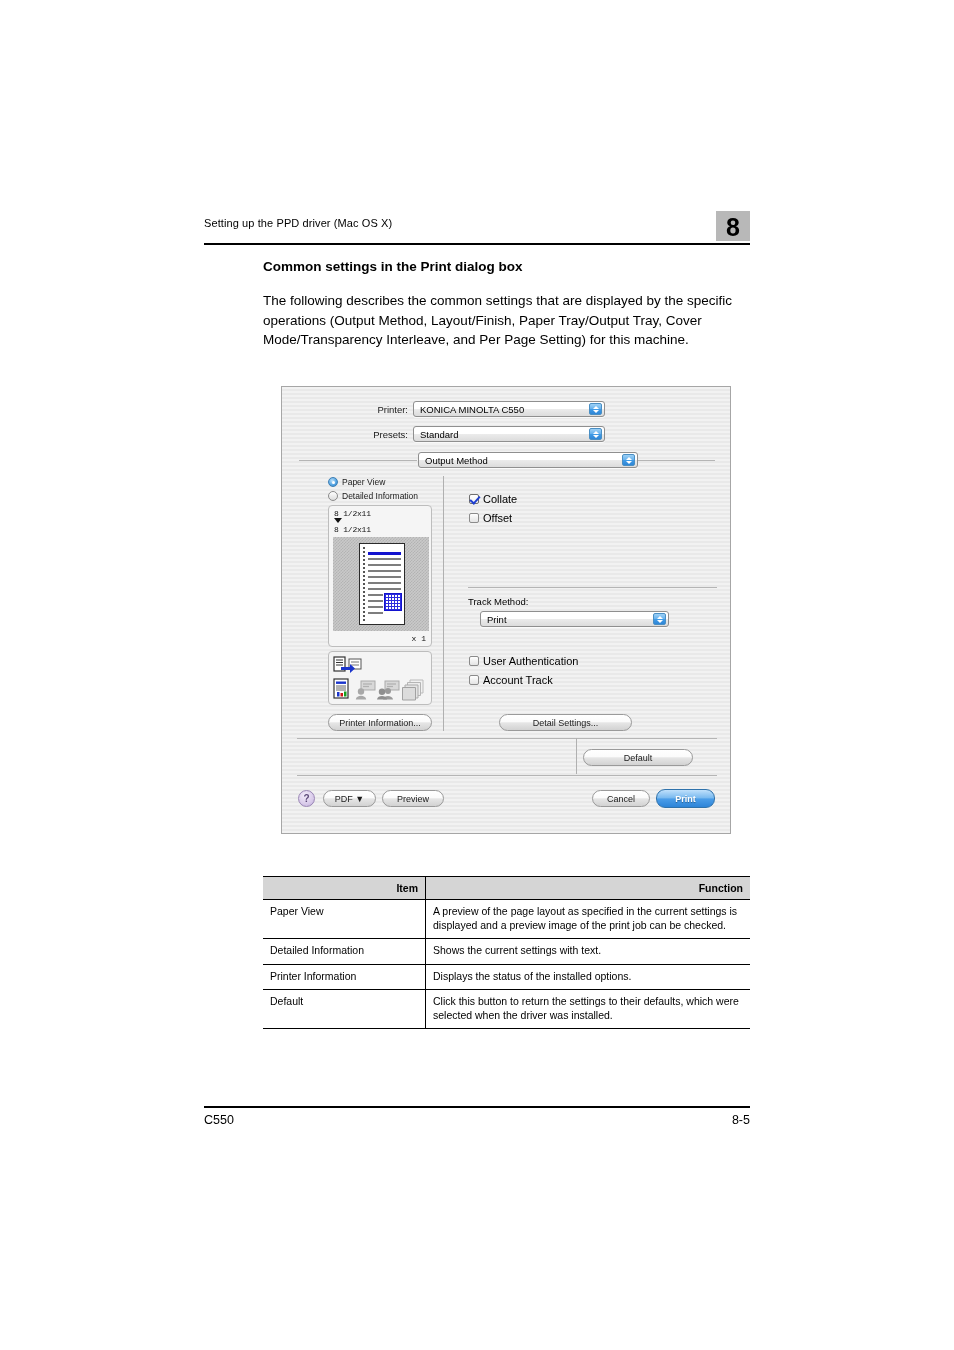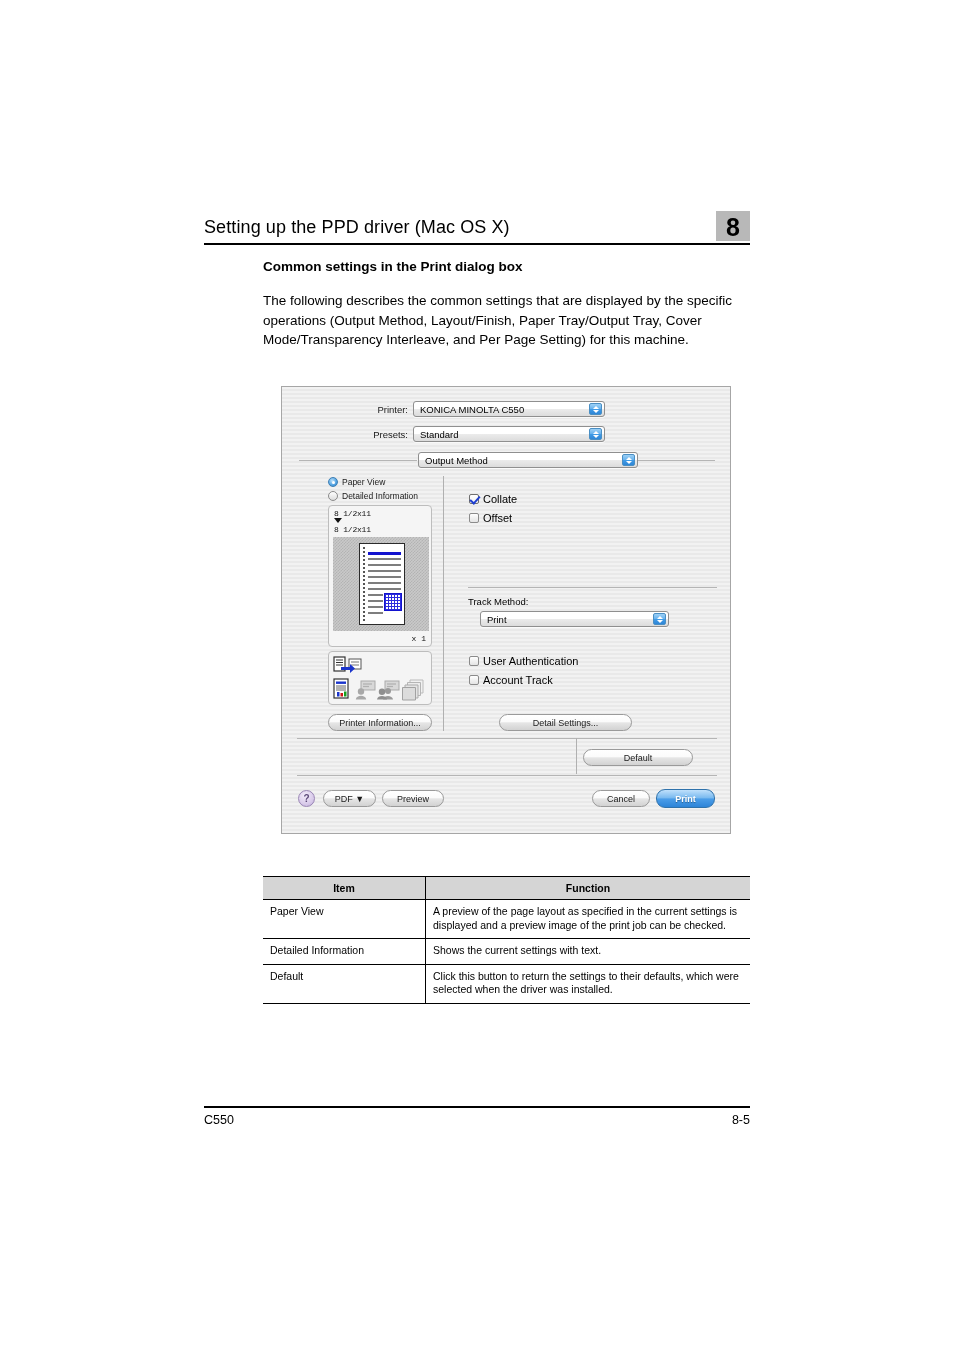--- a/index.html
+++ b/index.html
@@ -21,21 +21,21 @@
     position: absolute;
     left: 204px;
     top: 215px;
     width: 546px;
     height: 34px;
   }
   .page-header-title {
     position: absolute;
     left: 0;
     top: 2px;
-    font-size: 18px;
+    font-size: 11px;
     letter-spacing: 0.1px;
     color: #000;
     text-align: right;
   }
   .chapter-badge {
     position: absolute;
     right: 0;
     top: -4px;
     width: 34px;
     height: 30px;
@@ -353,21 +353,21 @@
   .spec-table {
     position: absolute;
     left: 263px;
     top: 876px;
     width: 487px;
     border-collapse: collapse;
     font-size: 10.5px;
   }
   .spec-table th {
     background: #d5d5d5;
-    text-align: center;
+    text-align: right;
     font-weight: bold;
     font-size: 10.5px;
     padding: 5px 7px 5px 7px;
     border-top: 1.6px solid #000;
     border-bottom: 1.6px solid #000;
     color: #000;
   }
   .spec-table td {
     padding: 5px 7px 6px 7px;
     border-bottom: 1px solid #000;
@@ -582,20 +582,24 @@
   <tbody>
     <tr>
       <td class="c-item">Paper View</td>
       <td>A preview of the page layout as specified in the current settings is displayed and a preview image of the print job can be checked.</td>
     </tr>
     <tr>
       <td class="c-item">Detailed Information</td>
       <td>Shows the current settings with text.</td>
     </tr>
     <tr>
+      <td class="c-item">Printer Information</td>
+      <td>Displays the status of the installed options.</td>
+    </tr>
+    <tr>
       <td class="c-item">Default</td>
       <td>Click this button to return the settings to their defaults, which were selected when the driver was installed.</td>
     </tr>
   </tbody>
 </table>
 
 <div class="footer-rule"></div>
 <div class="footer-left">C550</div>
 <div class="footer-right">8-5</div>
 

